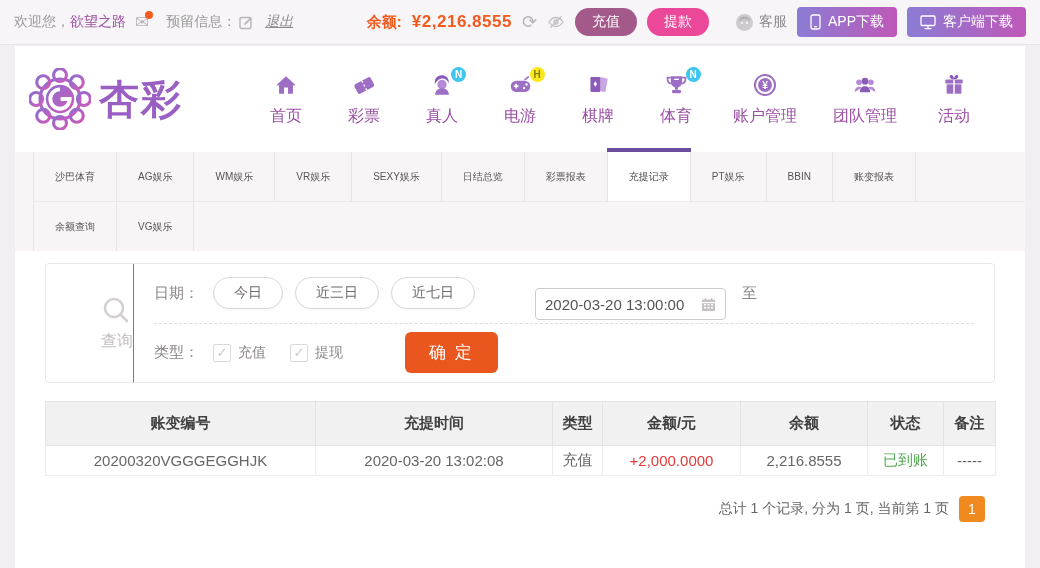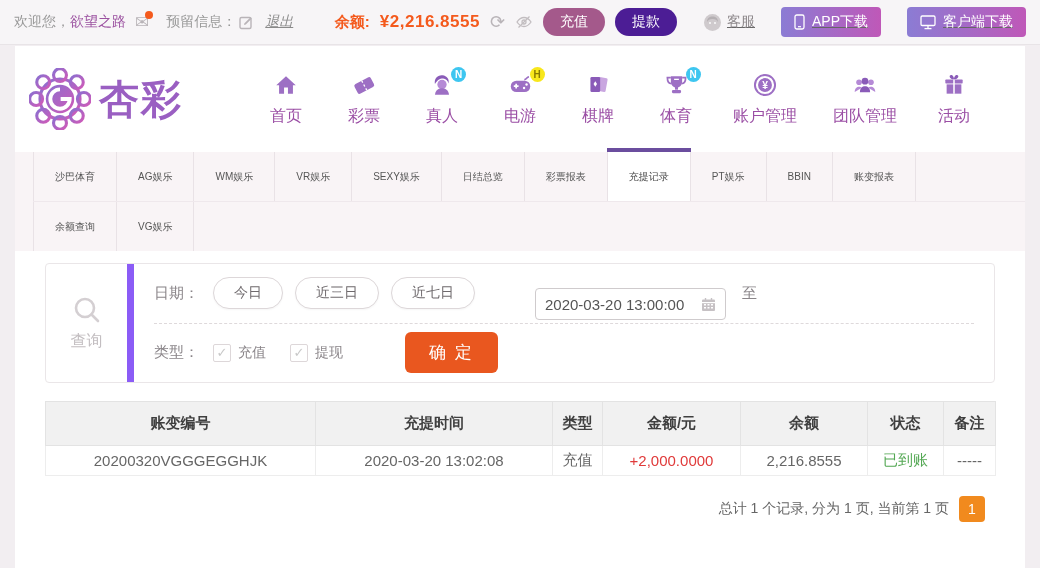--- a/index.html
+++ b/index.html
@@ -22,22 +22,22 @@
   .mail-ic{ font-size:17px; color:#b9b4b8; line-height:1; }
   .mail-dot{ position:absolute; top:-3px; right:-4px; width:8px; height:8px; border-radius:50%; background:#f45a1d; }
   .edit-ic svg, .cal-ic svg { display:block; }
   .logout{ color:#8a8a8a; font-style:italic; text-decoration:underline; margin-left:2px; cursor:pointer; }
   .tb-mid{ display:flex; align-items:center; gap:10px; margin-left:auto; }
   .balance-label{ color:#f45a1d; font-weight:bold; font-size:15px; }
   .balance-val{ color:#f45a1d; font-weight:bold; font-size:17px; letter-spacing:.5px; }
   .refresh-ic{ color:#b9b4b8; font-size:18px; cursor:pointer; line-height:1; }
   .btn-pill{ border:none; color:#fff; font-size:14px; padding:5px 17px; border-radius:15px; cursor:pointer; }
   .btn-deposit{ background:#a4598b; }
-  .btn-withdraw{ background:#4c1d95; }
-  .tb-right{ display:flex; gap:26px; margin-left:26px;text-decoration:underline; }
+  .btn-withdraw{ background:#ec4899; }
+  .tb-right{ display:flex; gap:10px; margin-left:26px; }
   .service{ display:flex; align-items:center; gap:5px; color:#8d888b; cursor:pointer; }
   .btn-grad{
     display:inline-flex; align-items:center; gap:7px;
     background:linear-gradient(90deg,#8b7cd4,#bf58b8);
     color:#fff; border:none; border-radius:4px; padding:6px 13px; font-size:14px; cursor:pointer;
   }
   
   .card{ position:absolute; left:15px; right:15px; top:46px; bottom:0; background:#fff; }
   
   .header{ height:106px; display:flex; align-items:center; padding:0 14px; }
@@ -62,22 +62,22 @@
   }
   .tabrow .tab:first-child{ border-left:1px solid #e9e2e6; }
   .tab.active{ background:#fff; color:#4a4a4a; }
   .tab.active::before{ content:""; position:absolute; top:-4px; left:-1px; right:-1px; height:4px; background:#6b4d9e; }
   
   .filter{
     margin:12px 30px 0 30px; border:1px solid #eae6e8; border-radius:4px;
     display:flex; height:120px;
   }
   .query-col{
-    width:88px; border-right:7px solid #8b5cf6; display:flex; flex-direction:column;
-    align-items:center; justify-content:center; gap:0; color:#c3bec1;
+    width:88px; border-right:1px solid #8b5cf6; display:flex; flex-direction:column;
+    align-items:flex-end; justify-content:center; gap:0; color:#c3bec1;
   }
   .query-label{ font-size:16px; }
   .filter-main{ flex:1; display:flex; flex-direction:column; padding:0 20px; }
   .frow{ flex:1; display:flex; align-items:center; gap:12px; }
   .frow.first{ border-bottom:1px dashed #ded9db; }
   .flabel{ color:#8a8589; font-size:15px; margin-right:2px; }
   .pill{
     background:#fff; border:1px solid #ddd7d9; border-radius:16px; padding:6px 20px;
     color:#6f6a6d; font-size:14px; cursor:pointer; box-shadow:0 1px 2px rgba(0,0,0,.04);
   }

